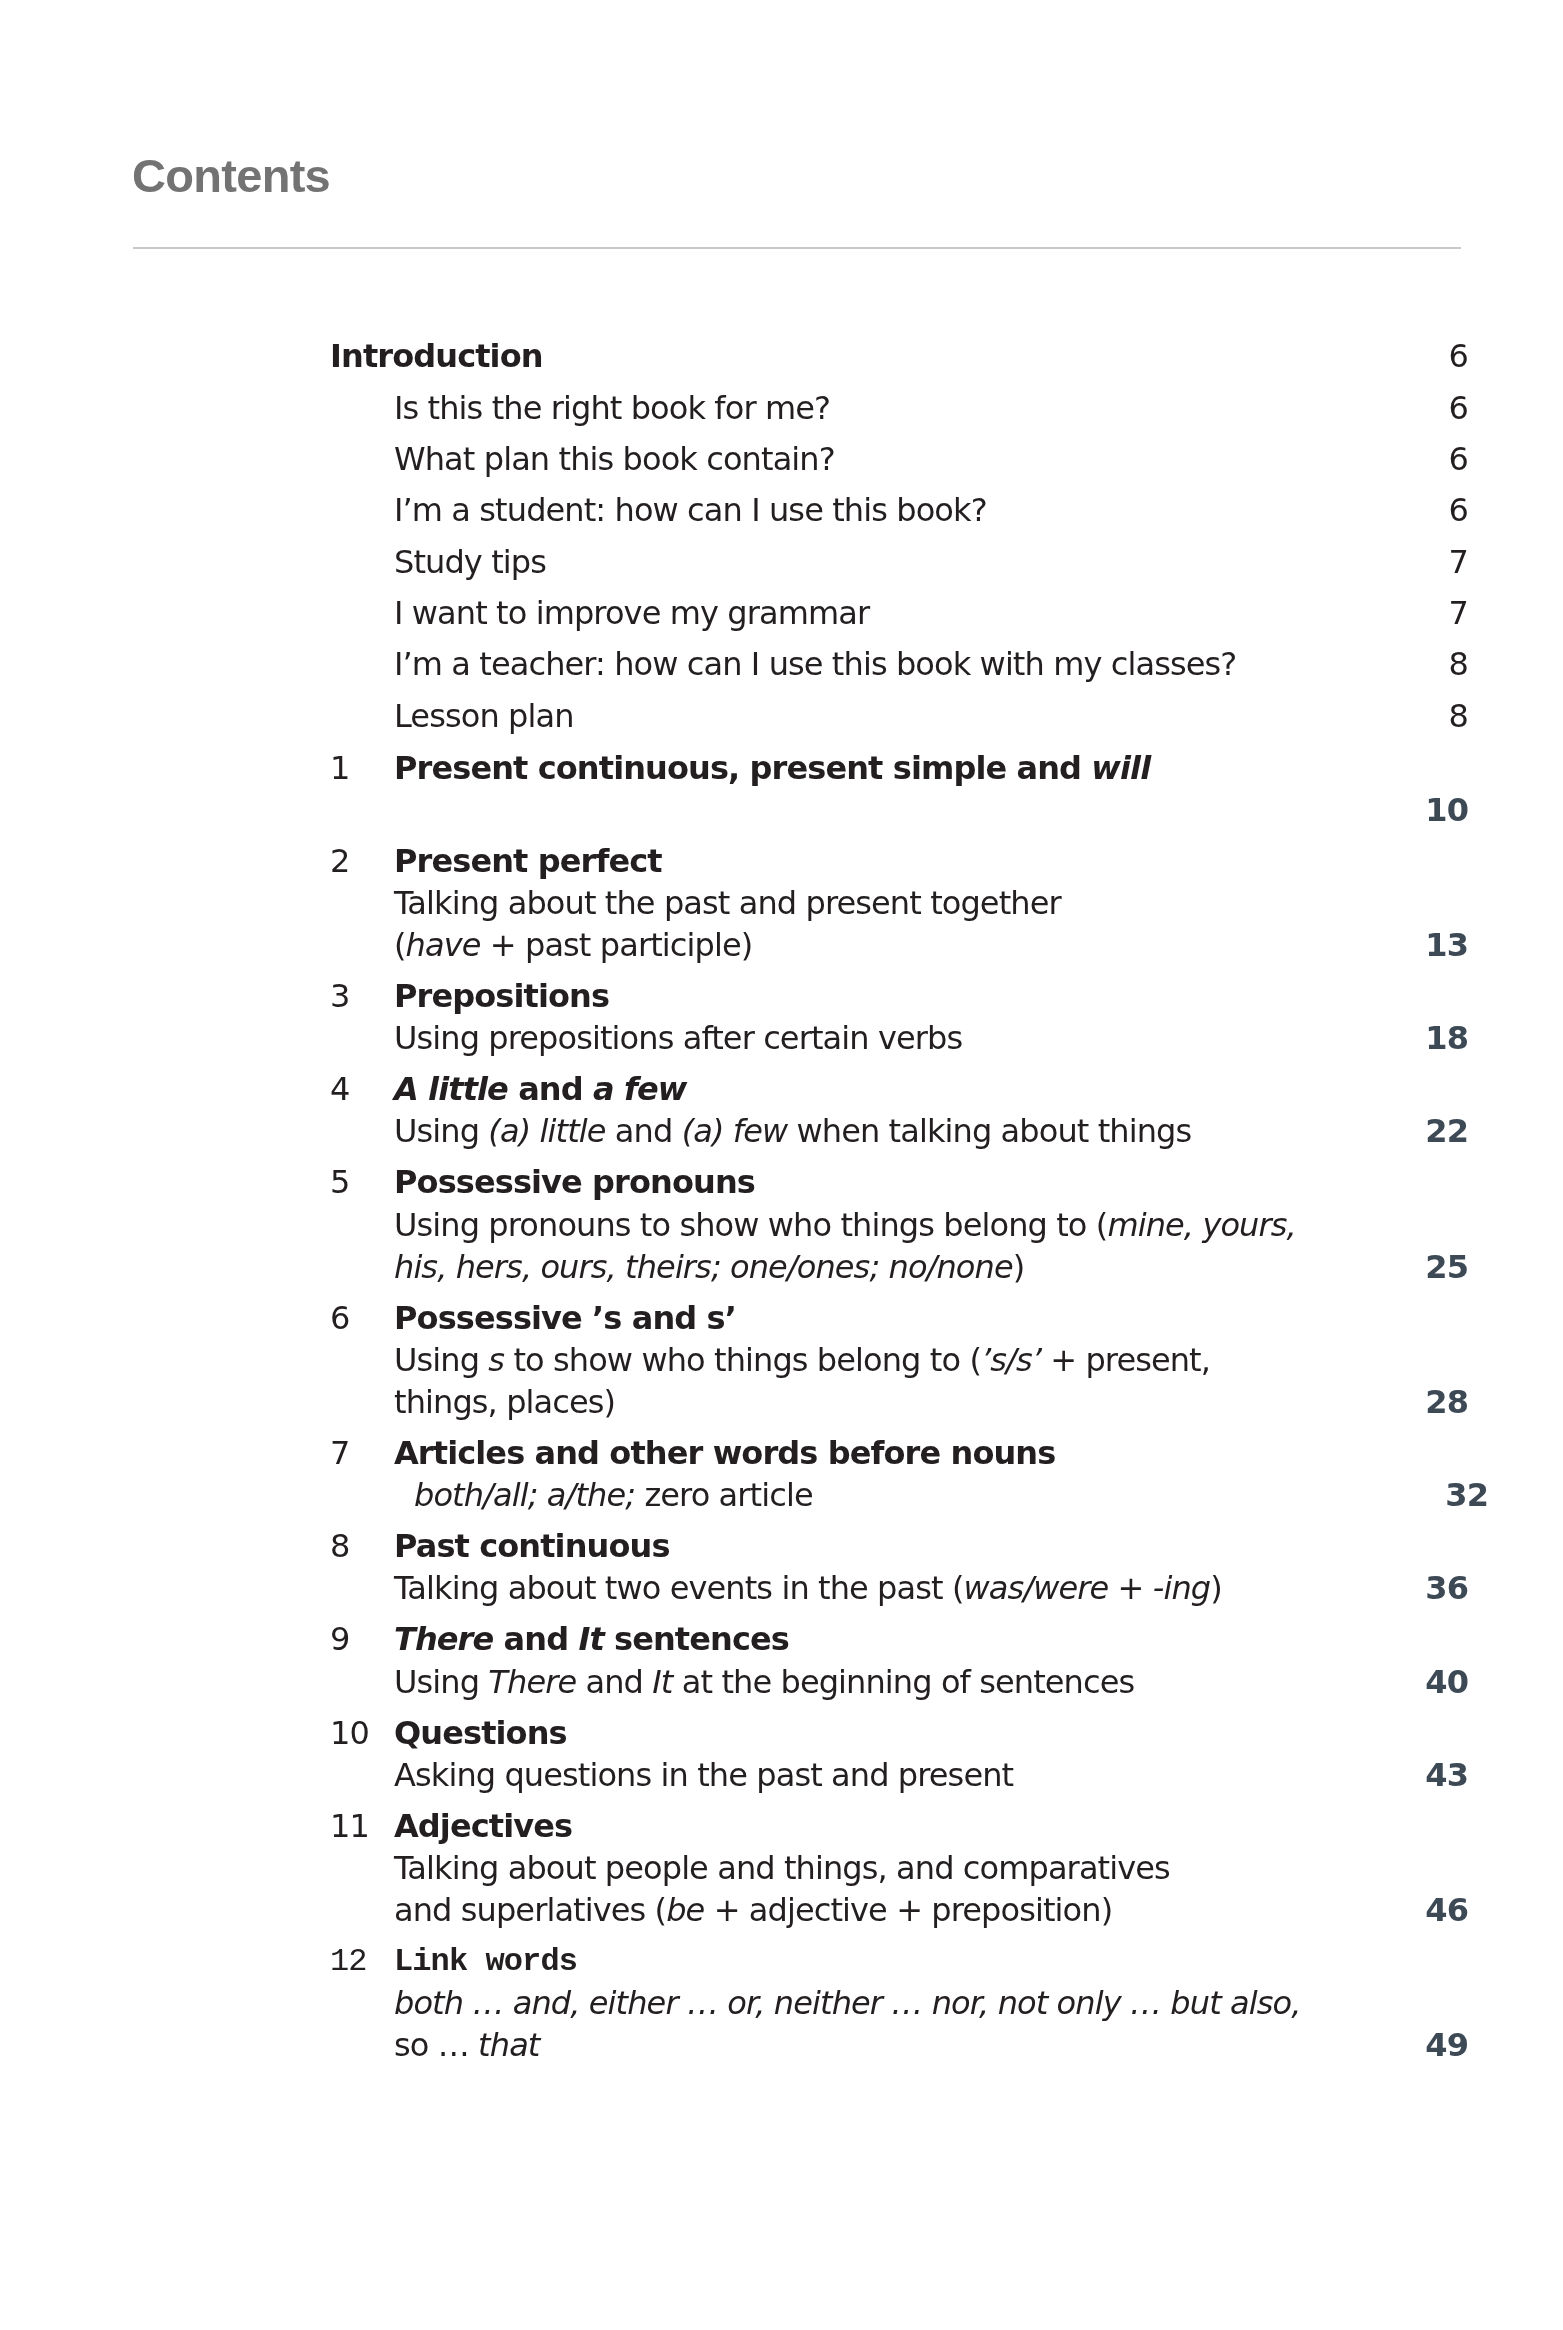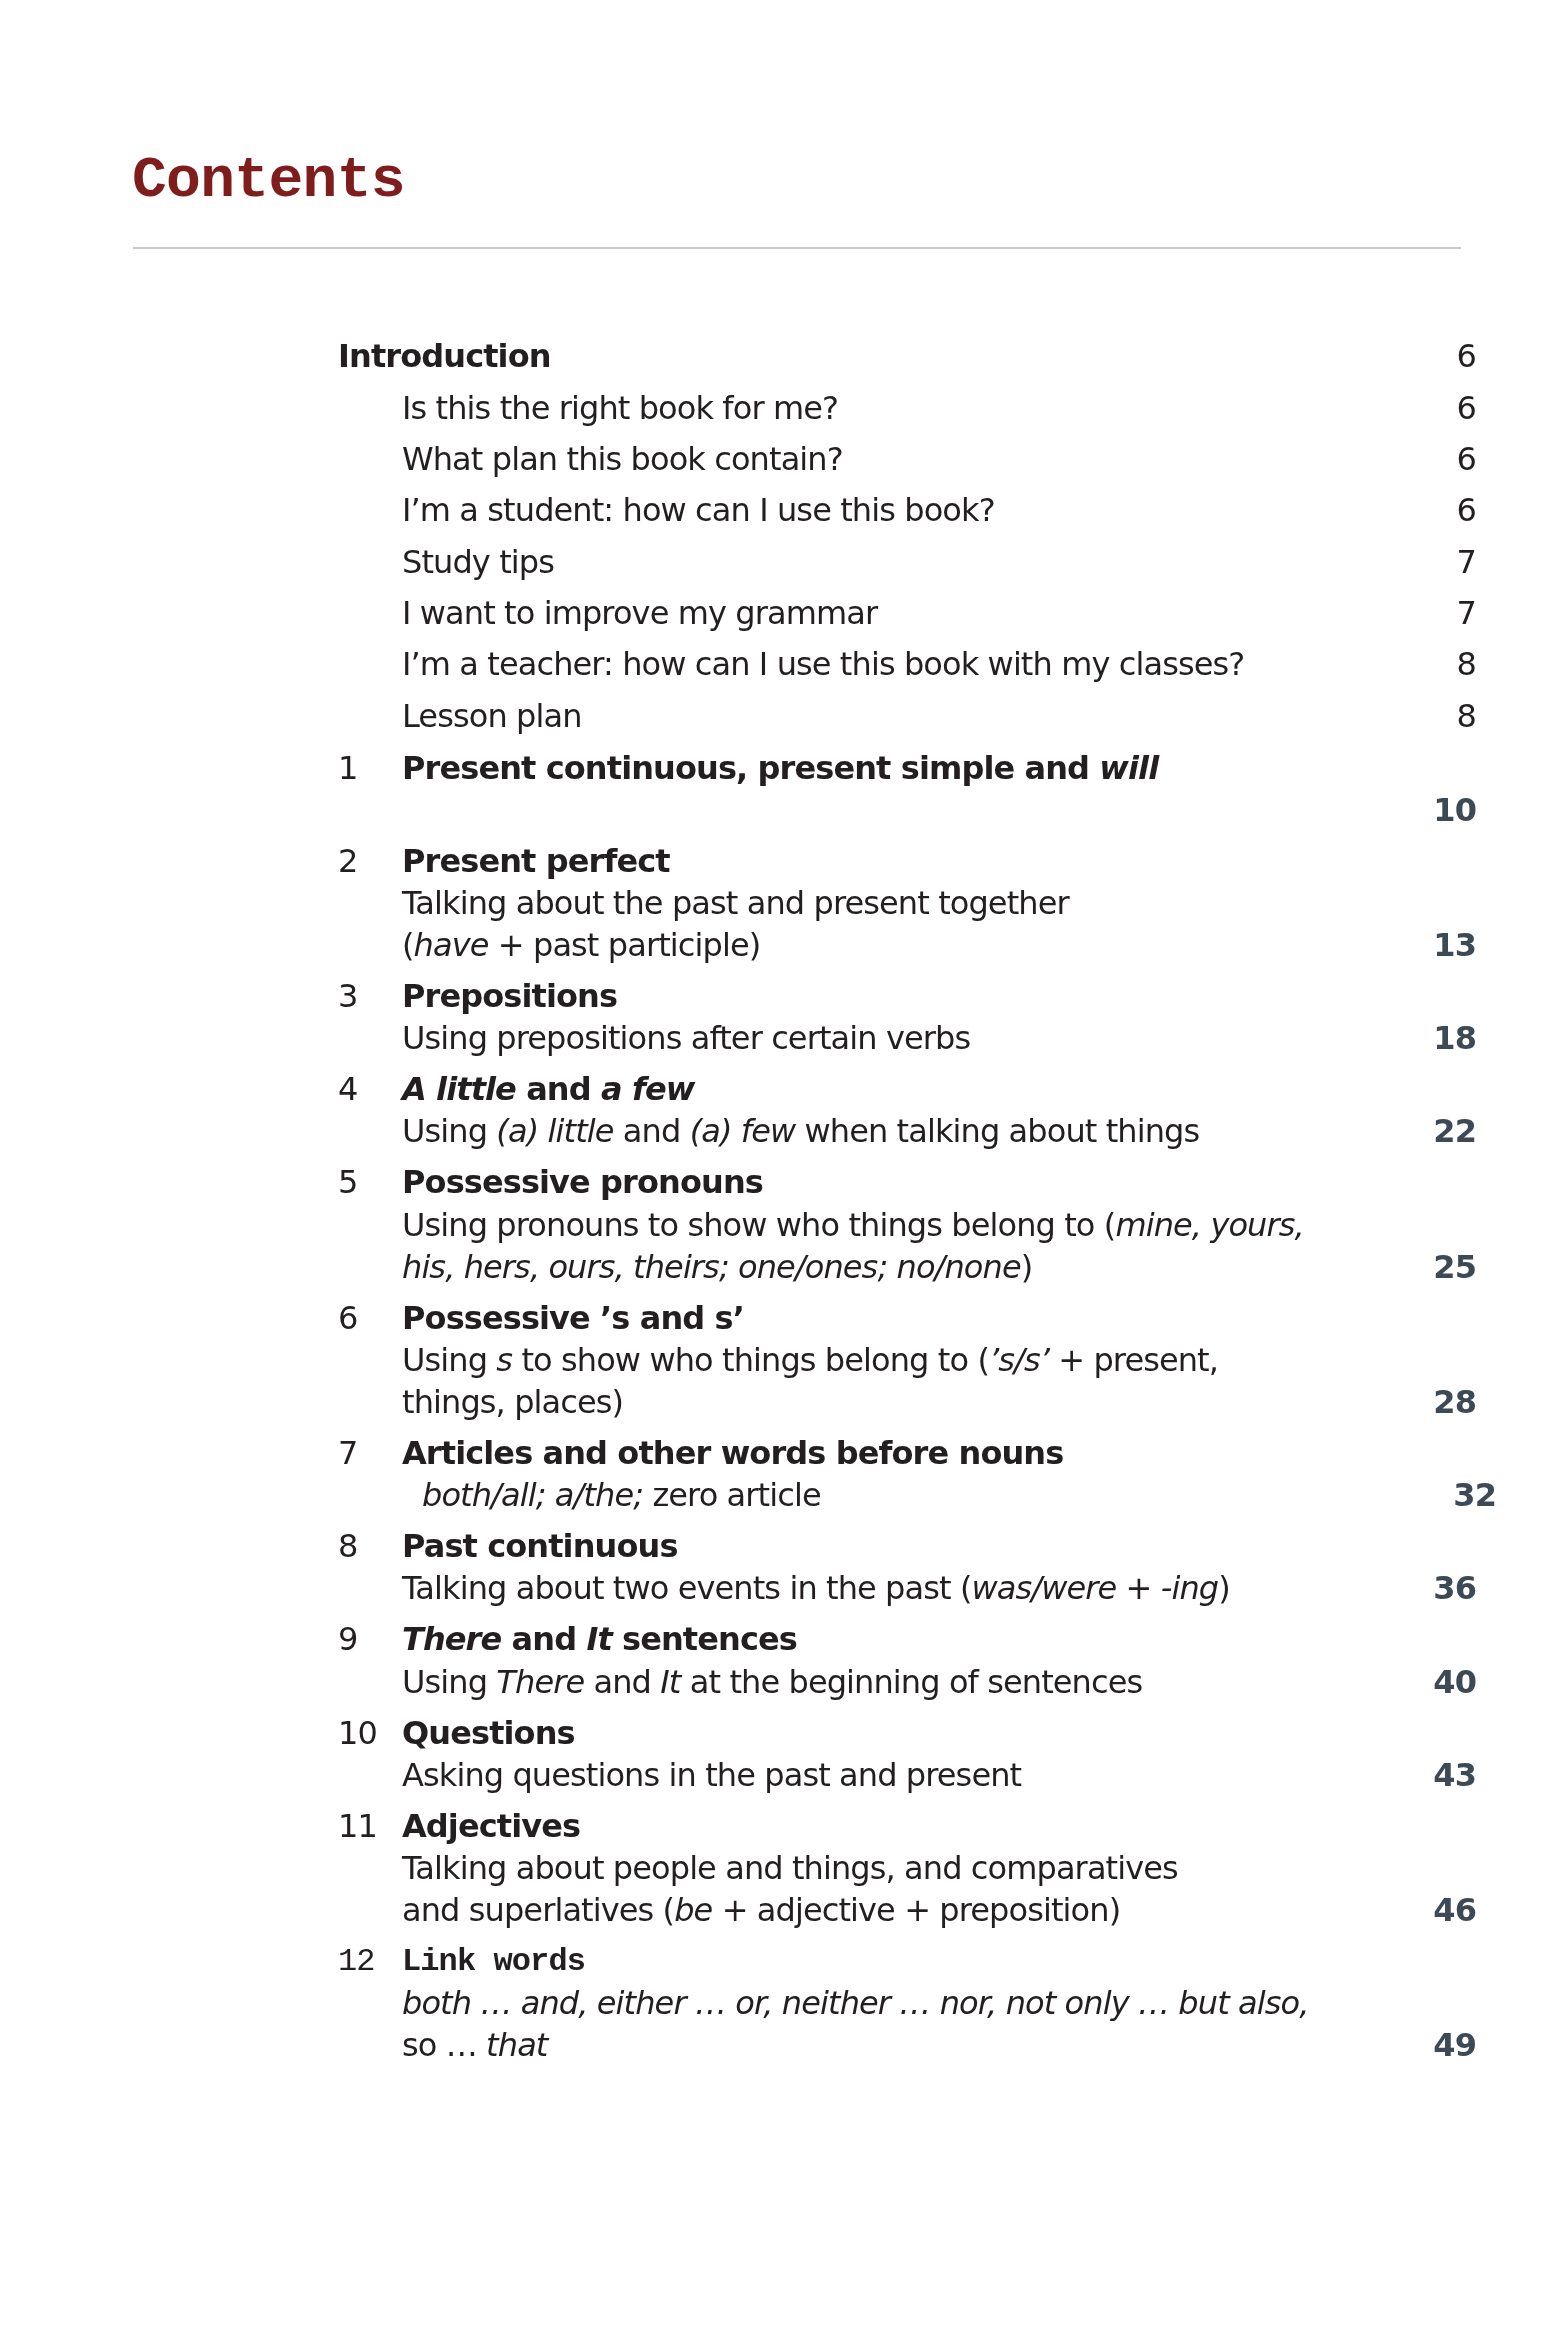--- a/index.html
+++ b/index.html
@@ -2,28 +2,28 @@
 <html style="font-size:11.5px"><head>
 <meta charset="utf-8">
 <style>
   html, body { margin: 0; padding: 0; }
   body {
     width: 1563px; height: 2330px; background: #ffffff; position: relative; overflow: hidden;
     font-family: "DejaVu Sans", "Liberation Sans", sans-serif; color: #231f20;
   }
   .page-title {
     position: absolute; left: 132px; top: 148px; margin: 0;
-    font-size: 58px; font-weight: bold; color: #7f1d1d; letter-spacing: -0.7px;
-    font-family: Liberation Mono, monospace;
+    font-size: 47px; font-weight: bold; color: #737373; letter-spacing: -0.7px;
+    font-family: Liberation Sans, sans-serif;
   }
   .title-rule {
     position: absolute; left: 133px; top: 247px; width: 1328px; height: 2.2px;
     background: #c9c9c9;
   }
-  .toc { position: absolute; left: 16px; top: 0; width: 1315px; height: 2330px; }
+  .toc { position: absolute; left: 8px; top: 0; width: 1315px; height: 2330px; }
   .line {
     position: absolute; left: 0; width: 1563px; height: 43px;
     font-size: 32px; line-height: 43px; letter-spacing: -0.9px;
   }
   .num { position: absolute; left: 322px; top: 0; font-weight: normal; }
   .text { position: absolute; left: 386px; top: 0; white-space: nowrap; }
   .intro-head .text { left: 322px; font-weight: bold; }
   .bold { font-weight: bold; }
   .page {
     position: absolute; right: 103px; top: 0; text-align: right;

